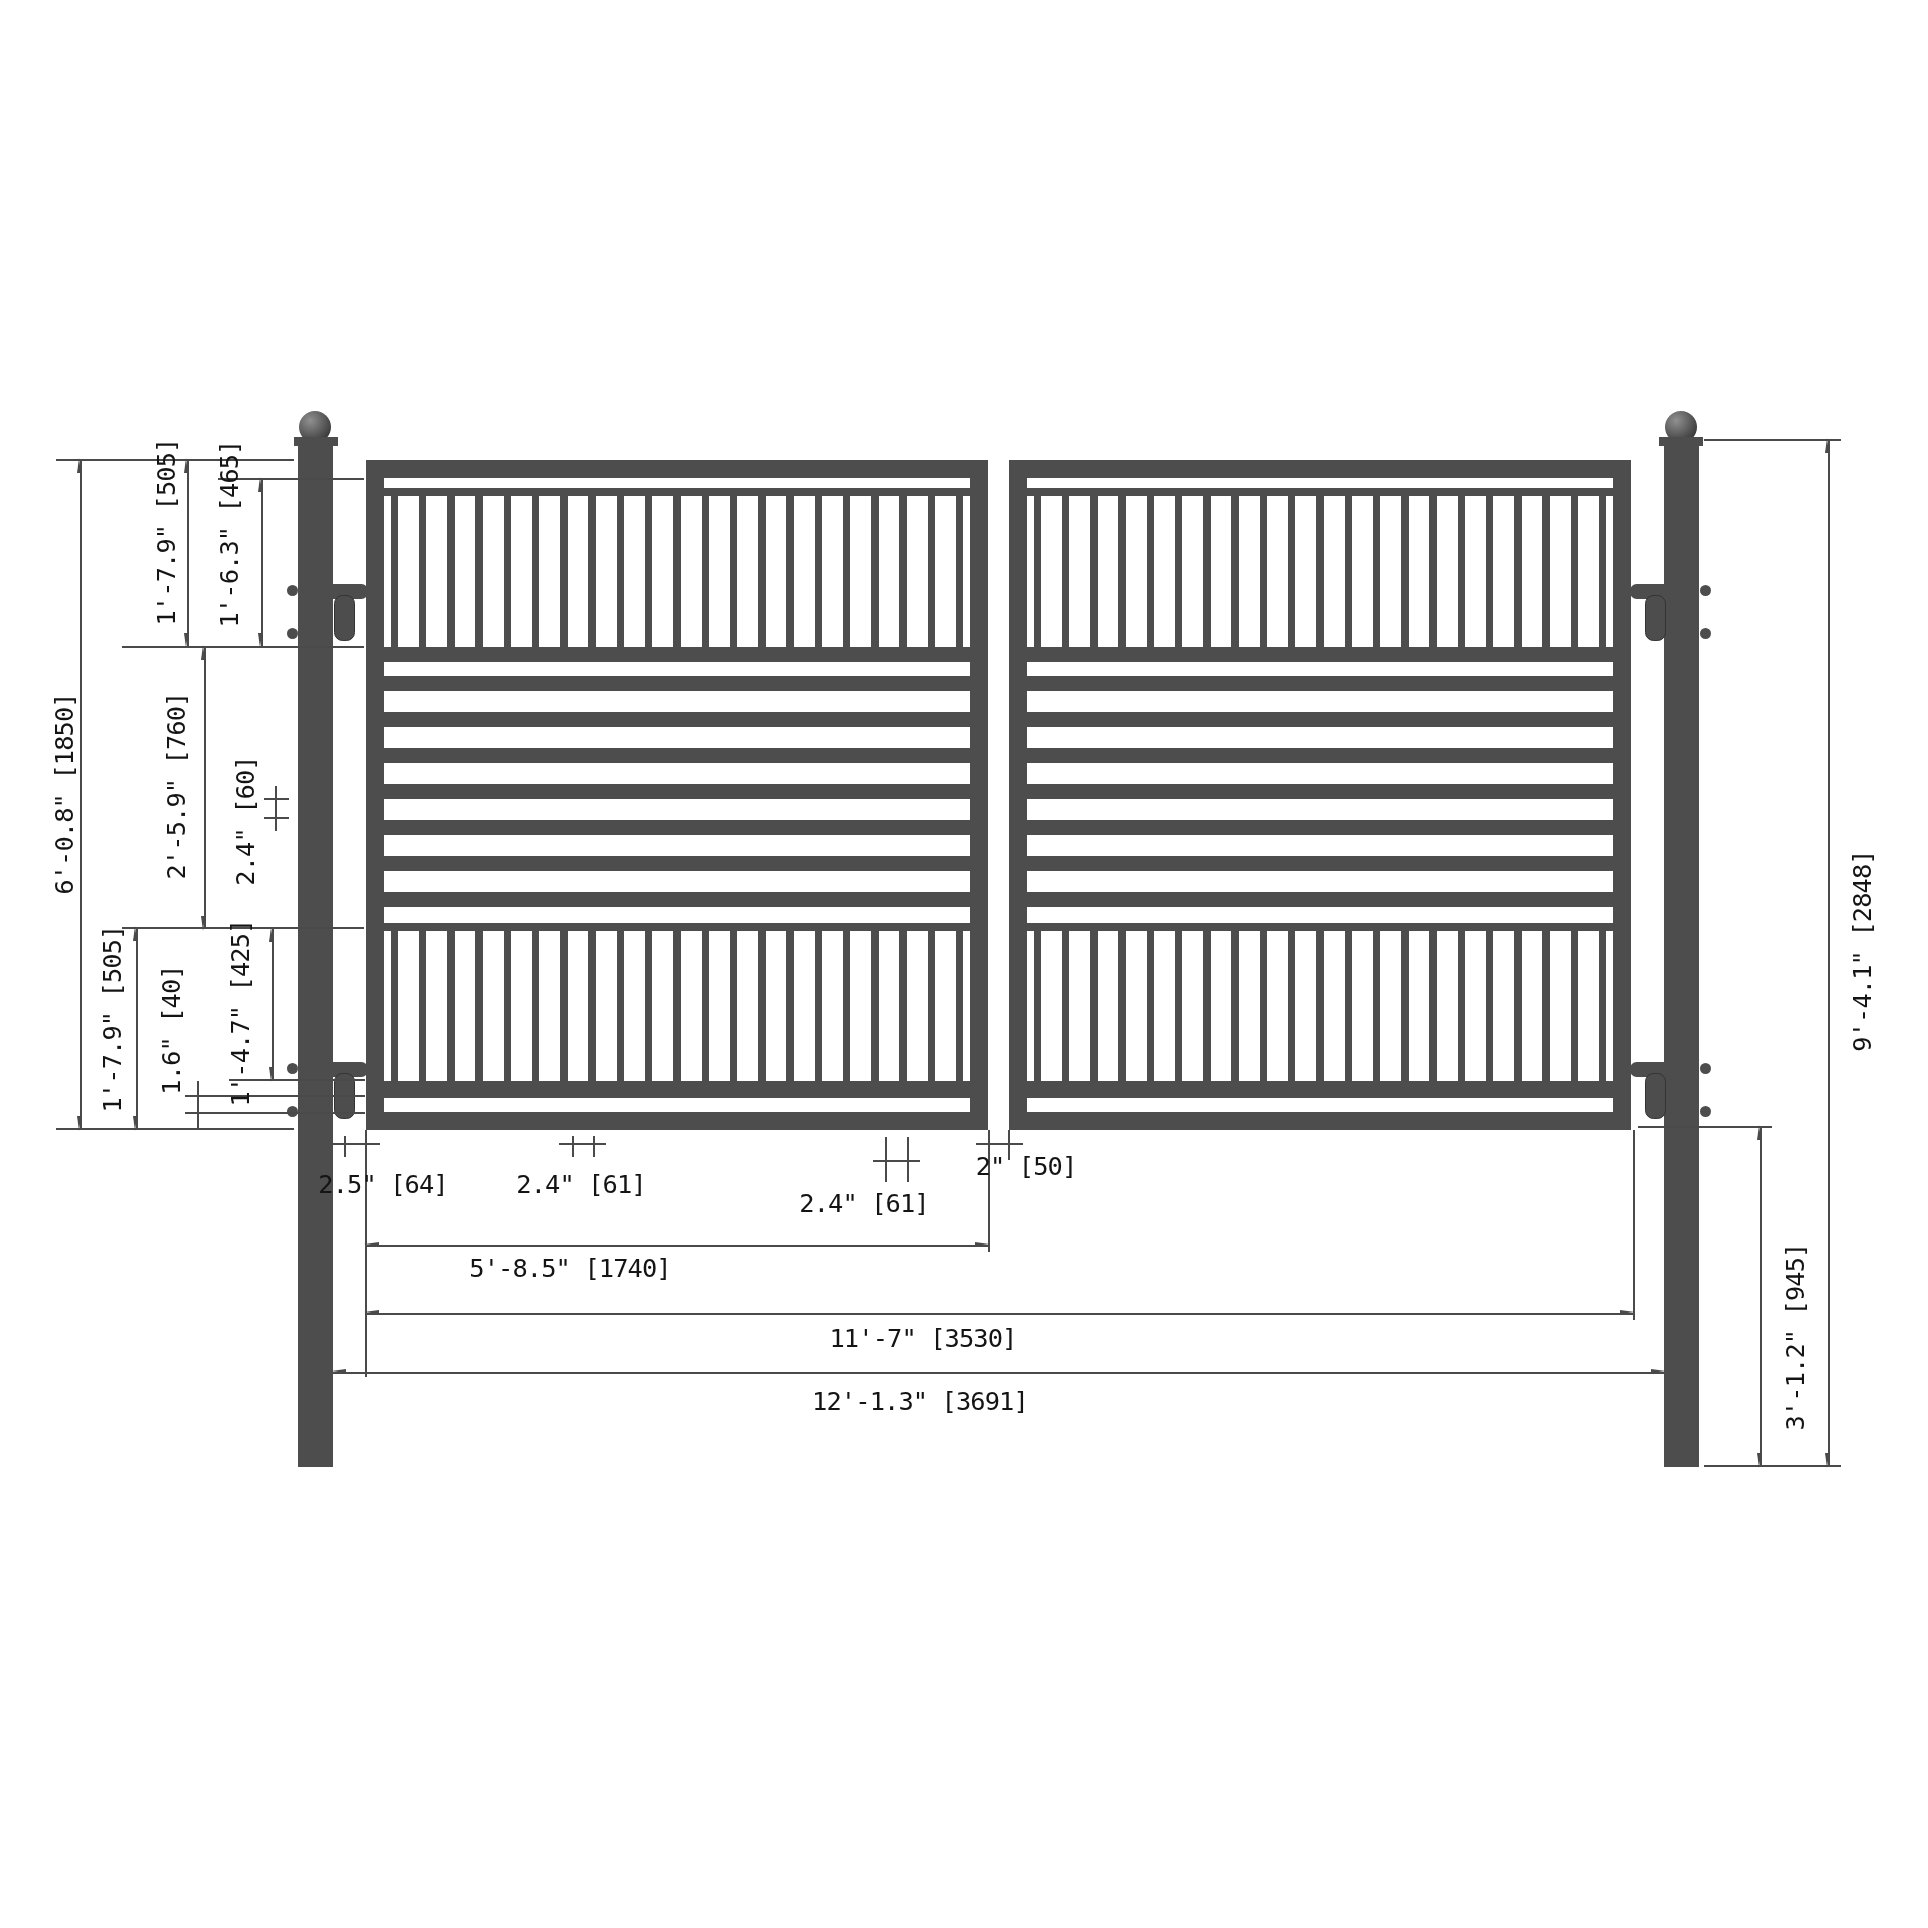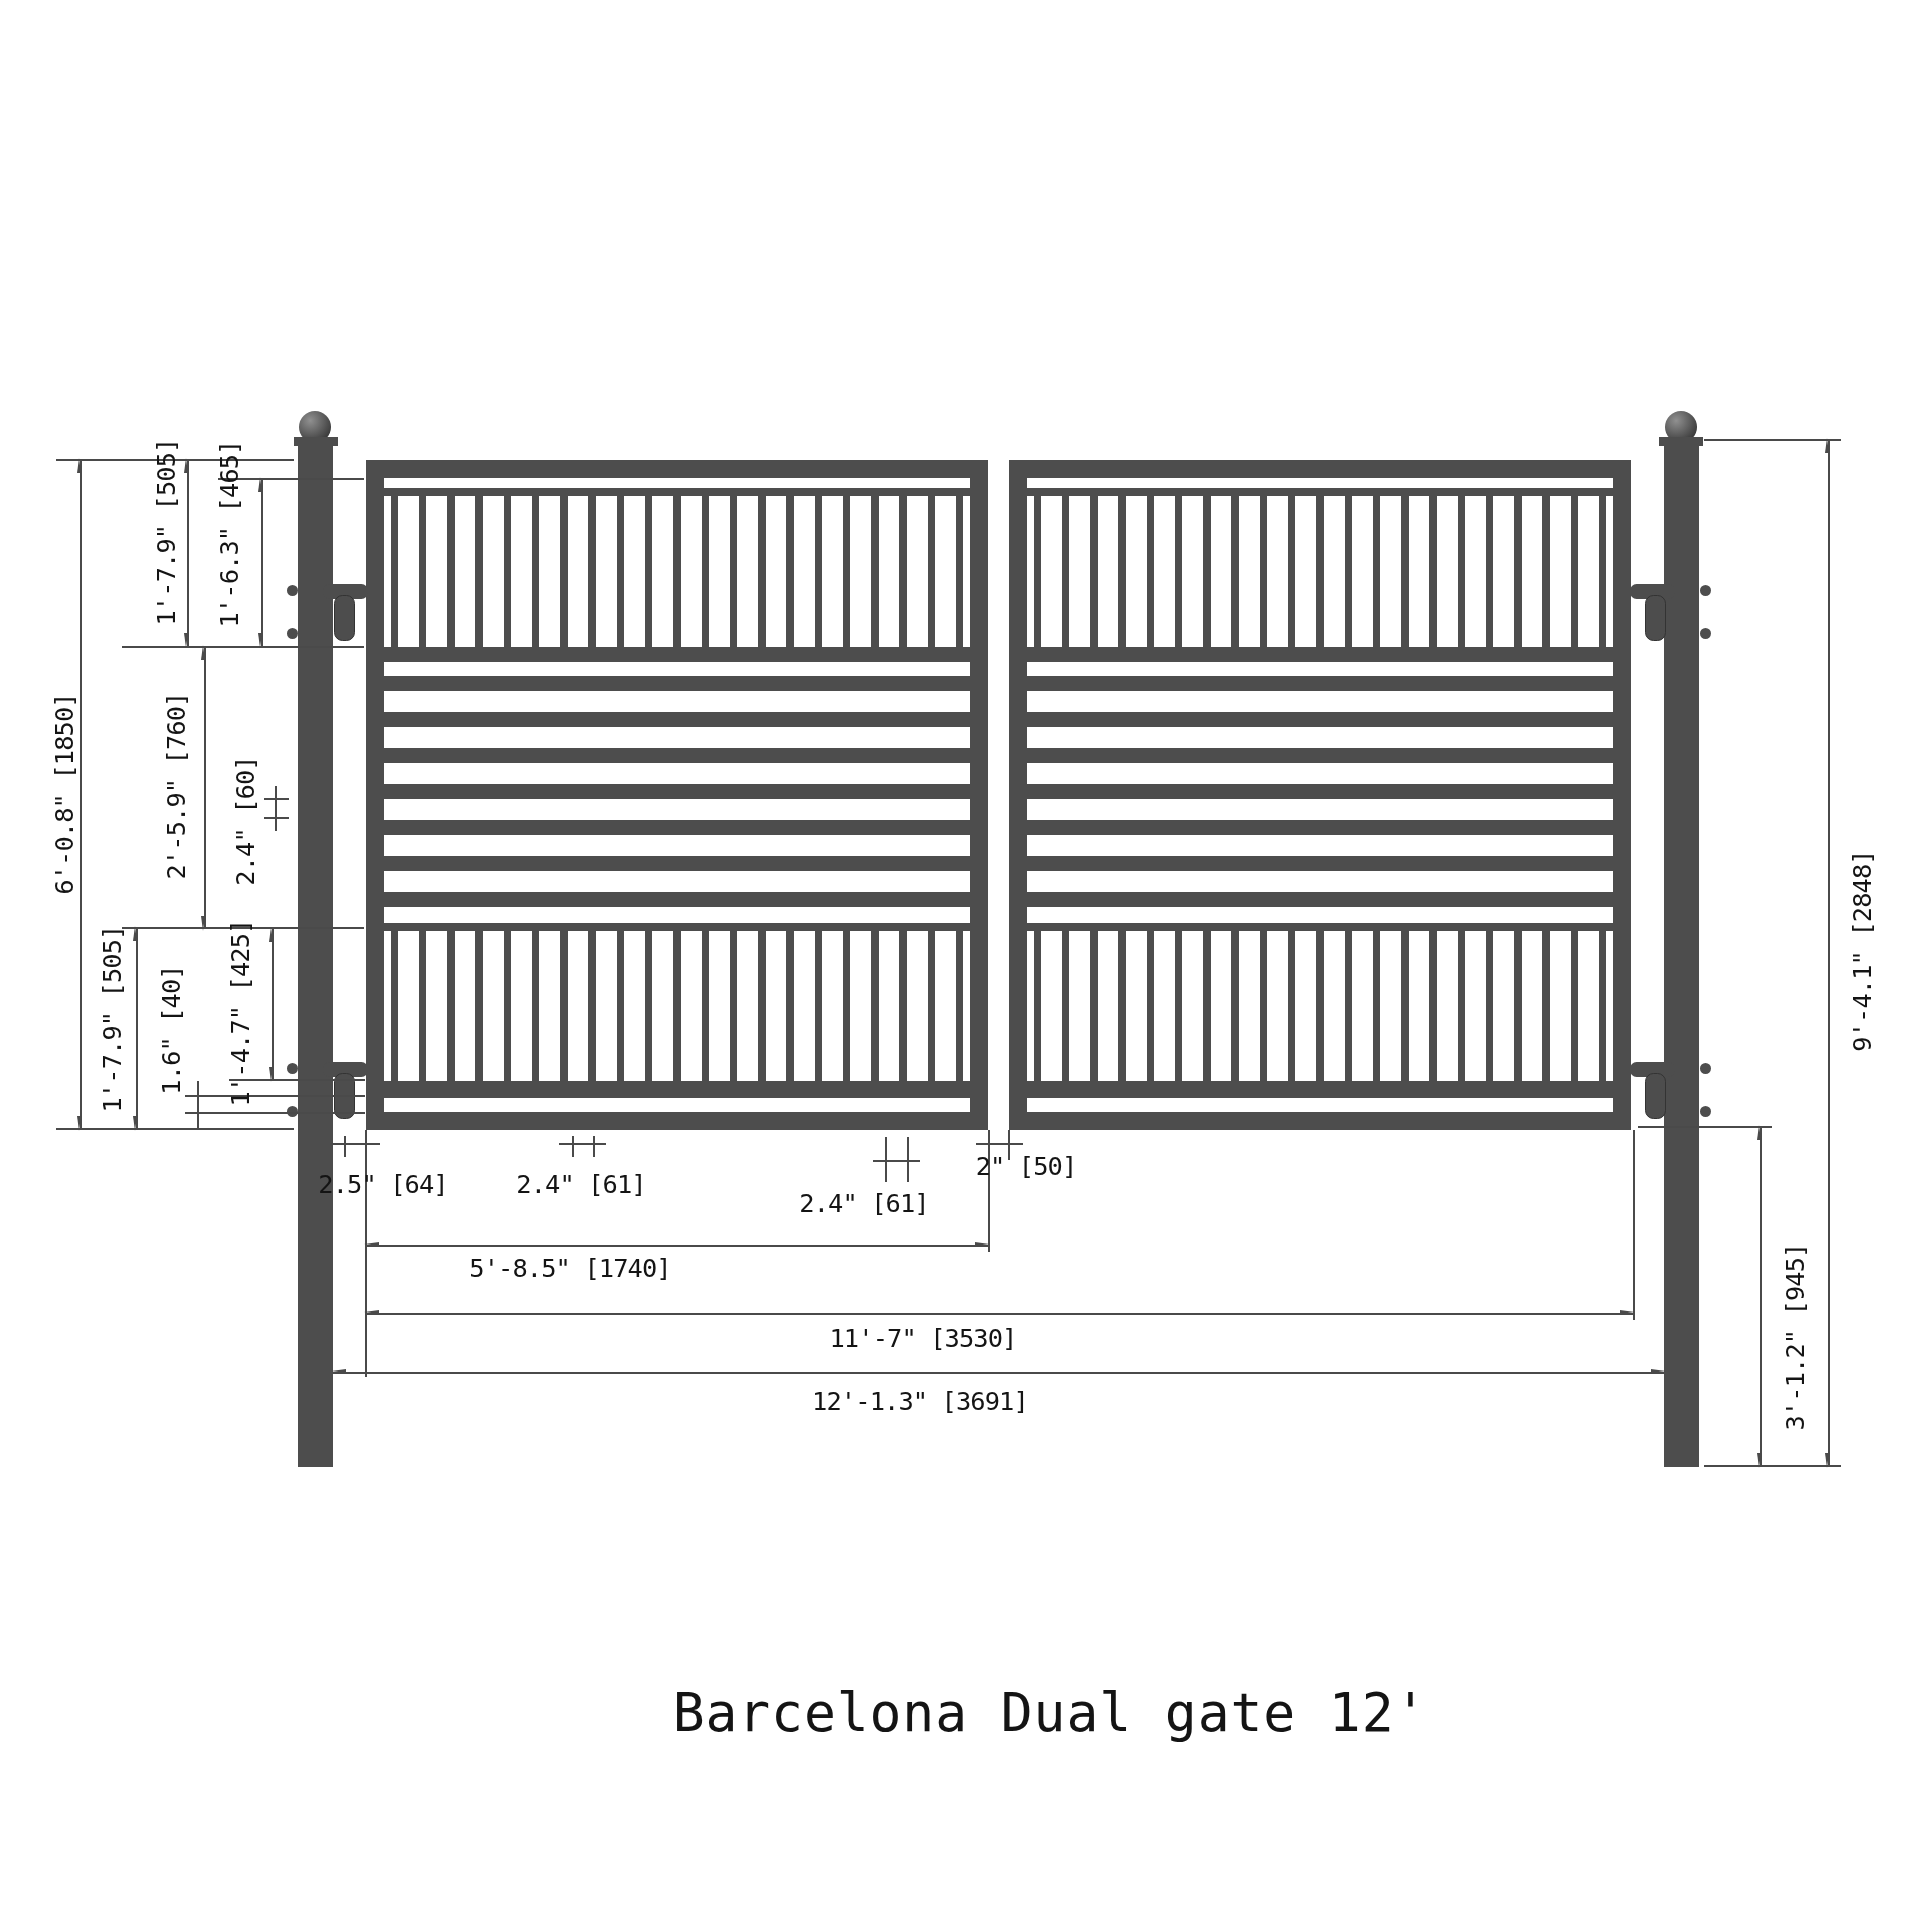--- a/index.html
+++ b/index.html
@@ -302,16 +302,15 @@
   <div class="htext" style="left:581px;top:1184px">2.4" [61]</div>
   <div class="htext" style="left:864px;top:1203px">2.4" [61]</div>
   <div class="htext" style="left:1026px;top:1166px">2" [50]</div>
   <div class="htext" style="left:570px;top:1268px">5'-8.5" [1740]</div>
   <div class="htext" style="left:923px;top:1338px">11'-7" [3530]</div>
   <div class="htext" style="left:920px;top:1401px">12'-1.3" [3691]</div>
 
   <div class="vtext" style="left:1795px;top:1337px">3'-1.2" [945]</div>
   <div class="vtext" style="left:1862px;top:951px">9'-4.1" [2848]</div>
 
-  <div class="title" style="left:1050px;top:1712px">Barcelona Dual gate 12'</div>
 
 </div>
 
 
 </body></html>

